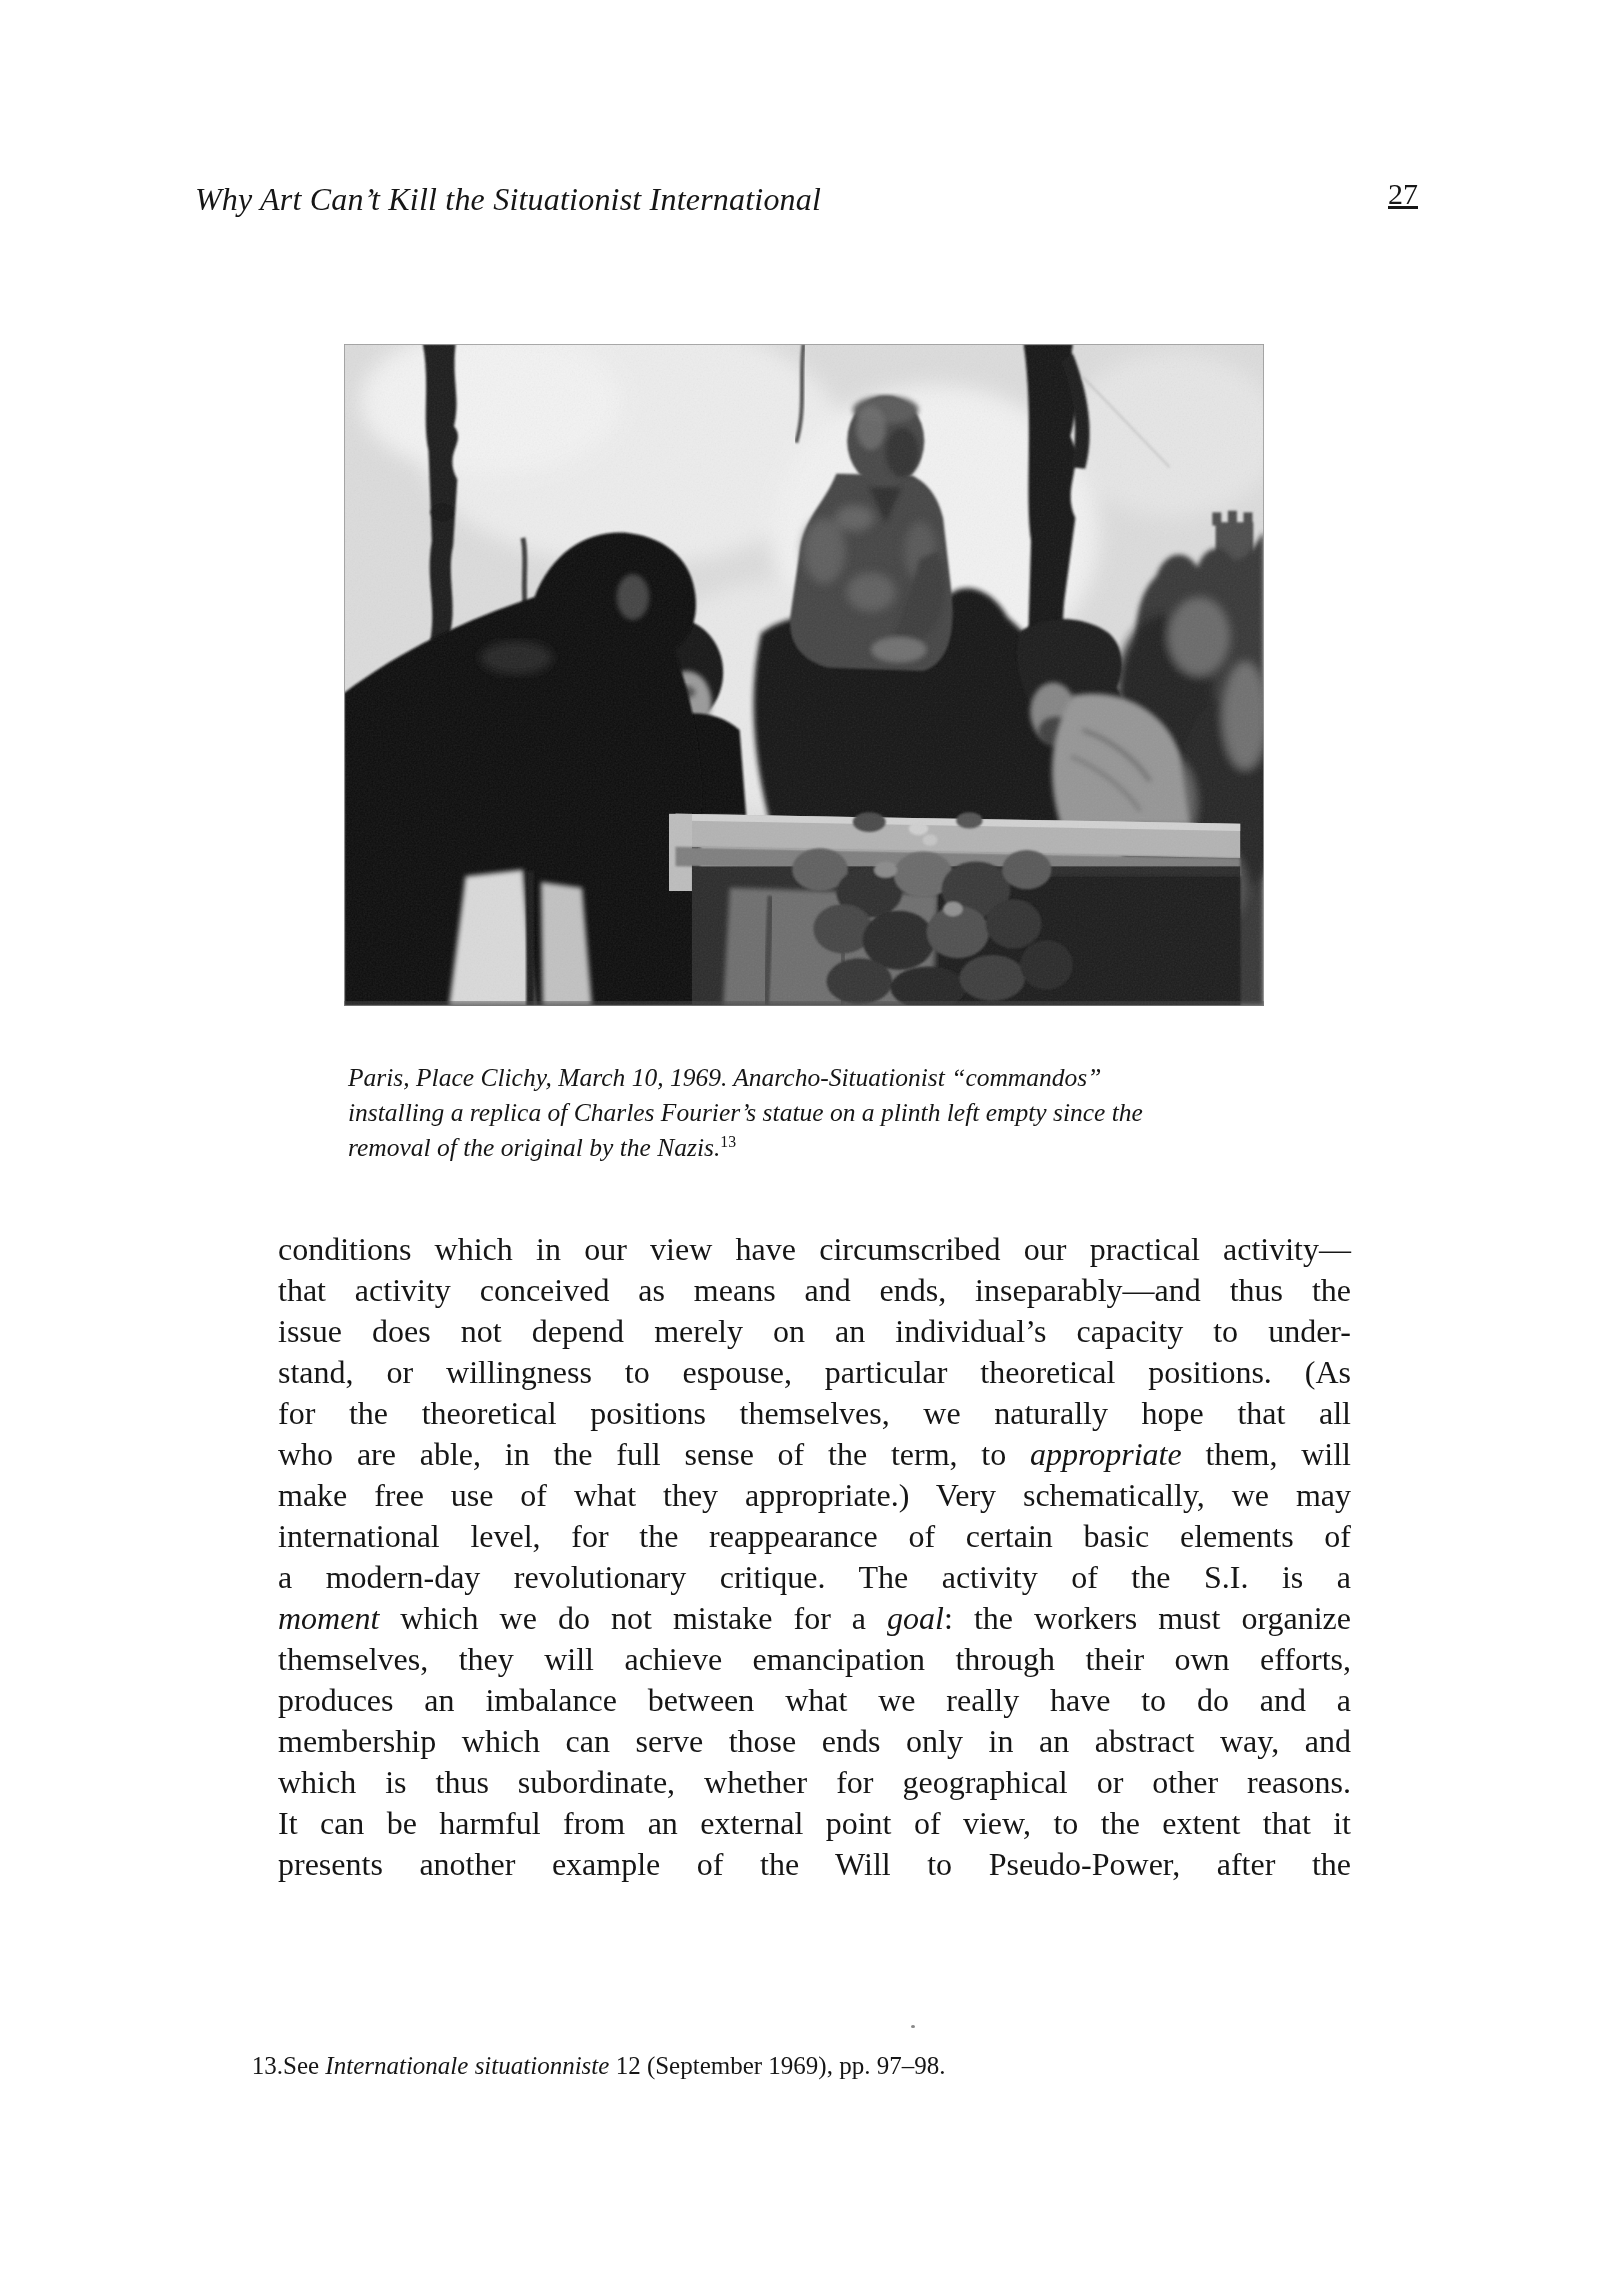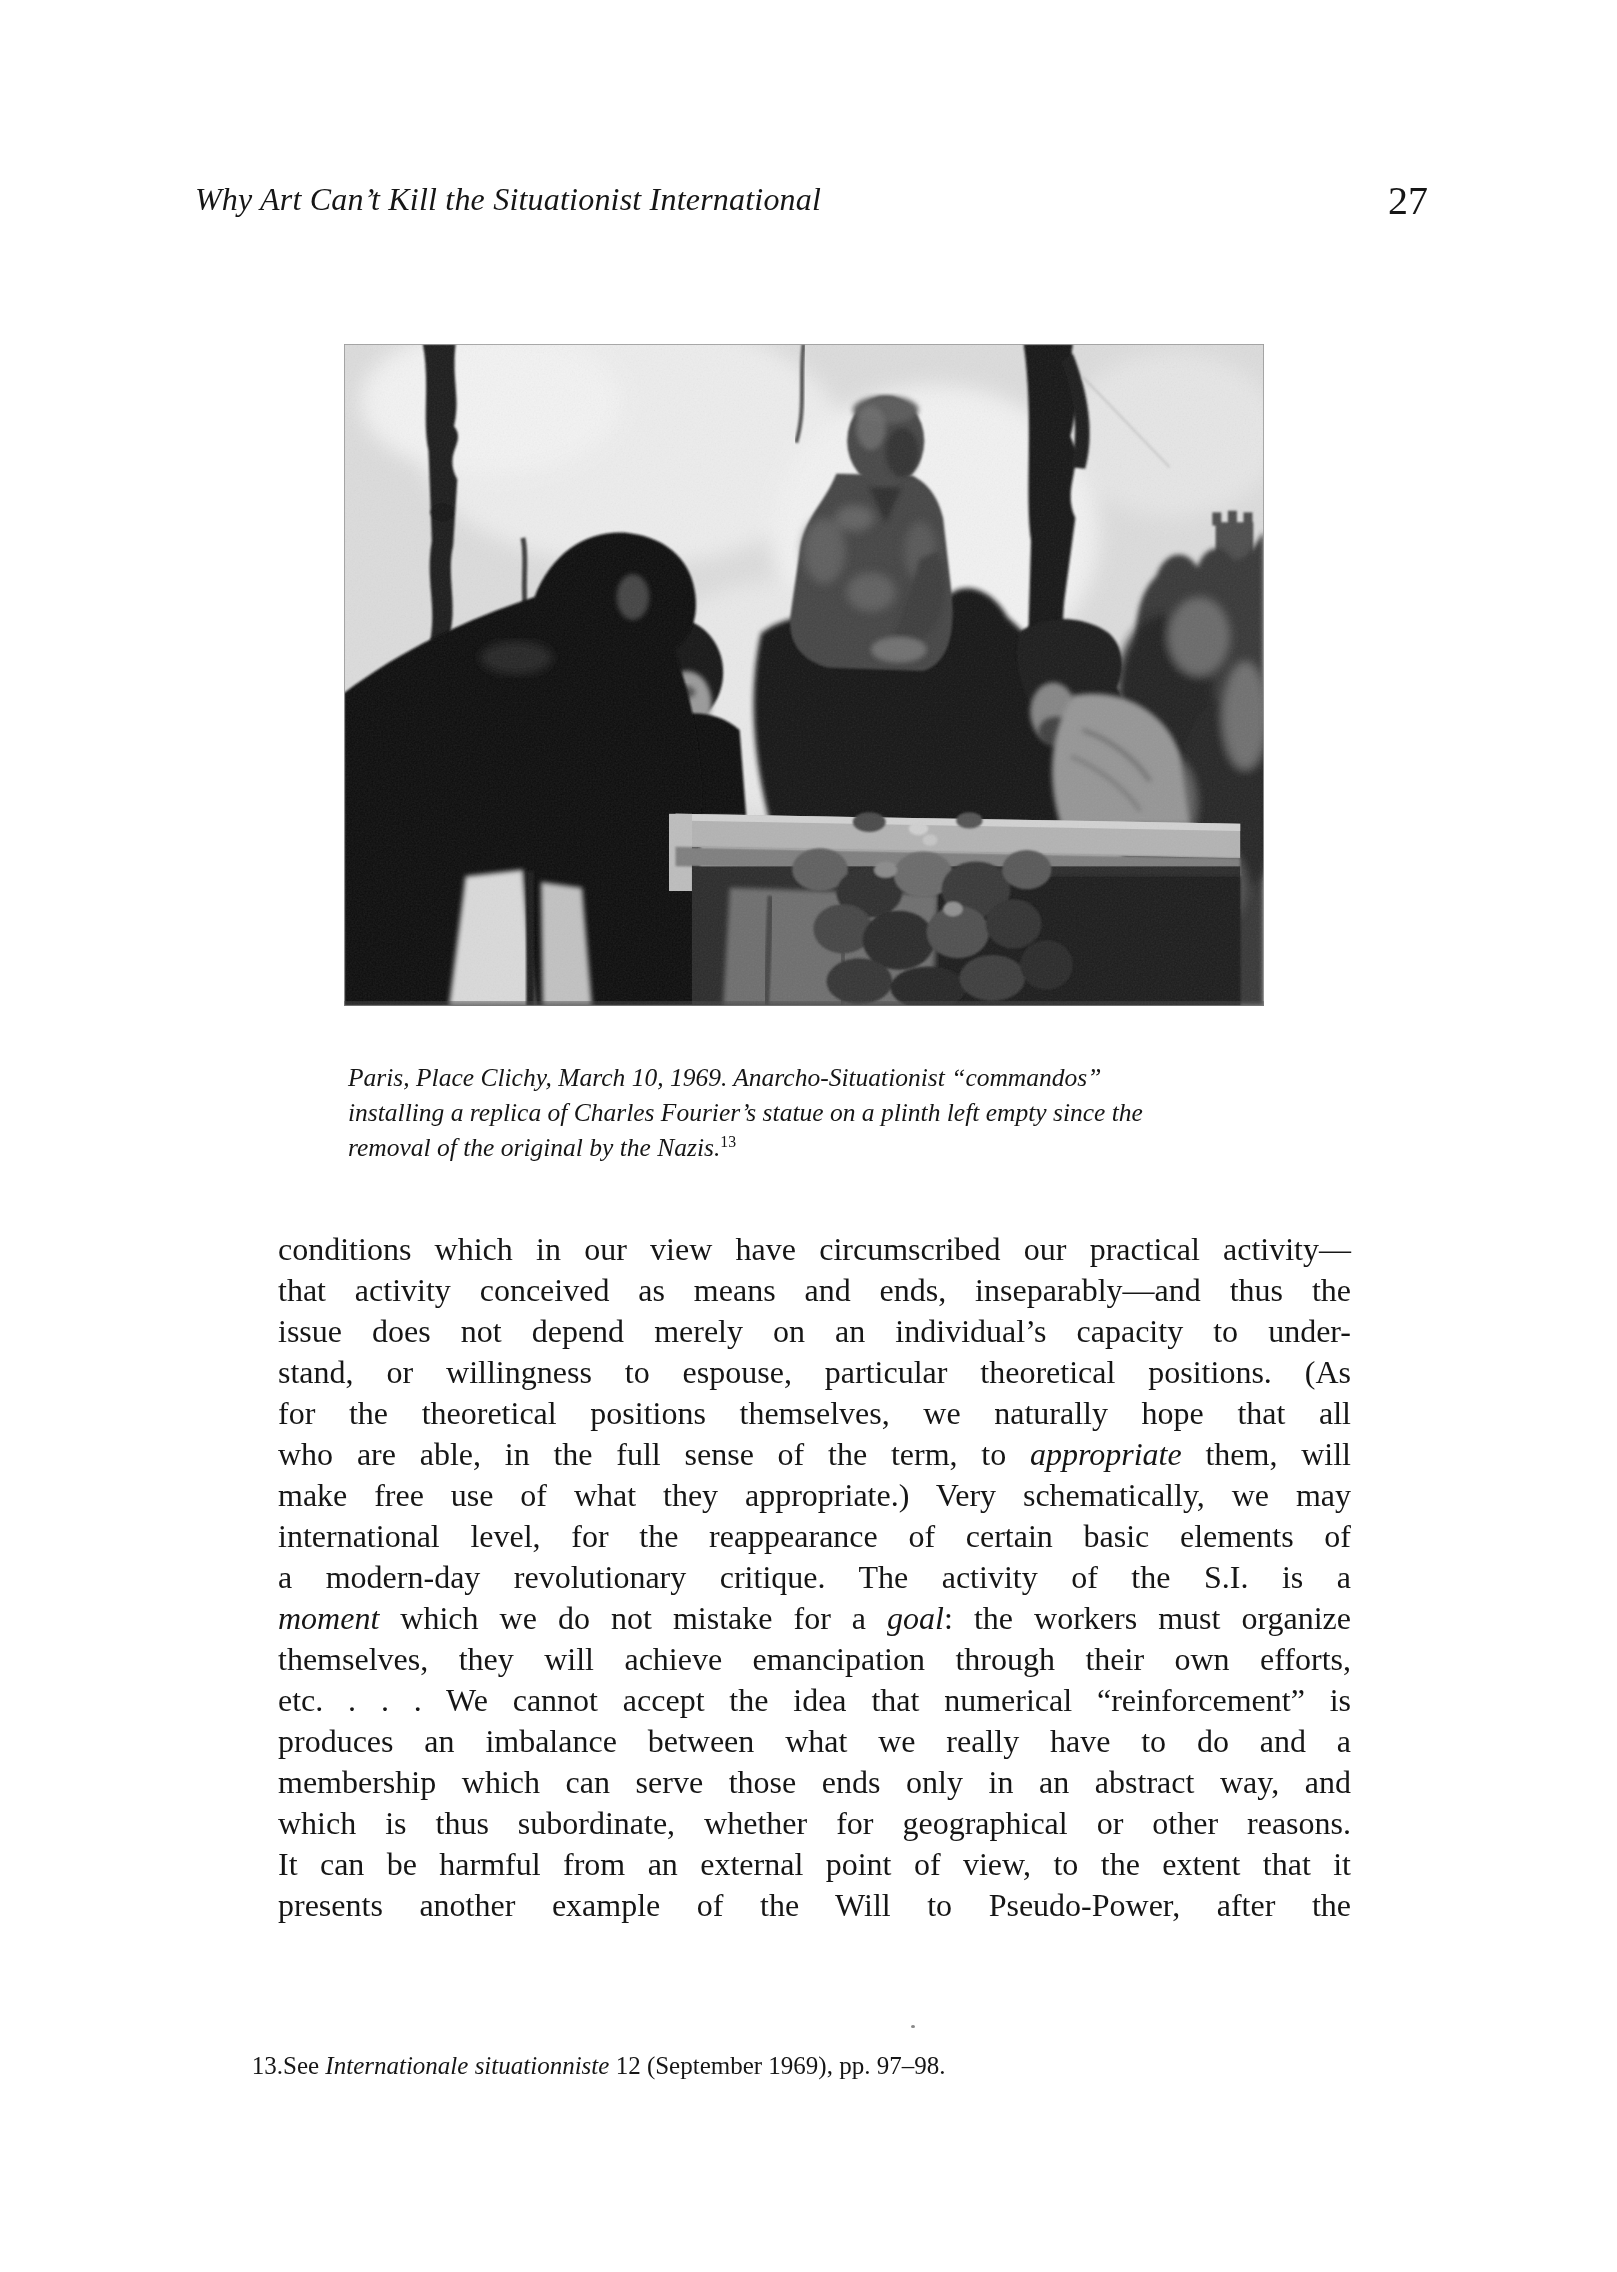--- a/index.html
+++ b/index.html
@@ -4,21 +4,21 @@
 <style>
   html,body{margin:0;padding:0;background:#ffffff;}
   .page{
     position:relative;width:1479px;height:2273px;background:#ffffff;
     font-family:"Liberation Serif","DejaVu Serif",serif;color:#161616;overflow:hidden;
   }
   .header-title{
     position:absolute;left:195px;top:181px;font-style:italic;font-size:32px;
     letter-spacing:0.2px;white-space:nowrap;
   }
-  .page-number{position:absolute;left:1388px;top:177px;font-size:40px;}
+  .page-number{position:absolute;left:1388px;top:177px;font-size:30px;text-decoration:underline;}
   .photo-wrap{
     position:absolute;left:344px;top:344px;width:920px;height:662px;
     background:#dedede;overflow:hidden;
   }
   .photo-wrap svg{position:absolute;left:0;top:0;width:100%;height:100%;display:block;}
   .caption{
     position:absolute;left:348px;top:1060px;width:944px;
     font-style:italic;font-size:25.5px;line-height:35px;
   }
   .caption .sup{font-style:normal;}
@@ -214,21 +214,20 @@
       <div class="line"><span>that activity conceived as means and ends, inseparably—and thus the</span></div>
       <div class="line"><span>issue does not depend merely on an individual’s capacity to under-</span></div>
       <div class="line"><span>stand, or willingness to espouse, particular theoretical positions. (As</span></div>
       <div class="line"><span>for the theoretical positions themselves, we naturally hope that all</span></div>
       <div class="line"><span>who are able, in the full sense of the term, to </span><span class="it">appropriate</span><span> them, will</span></div>
       <div class="line"><span>make free use of what they appropriate.) Very schematically, we may</span></div>
       <div class="line"><span>international level, for the reappearance of certain basic elements of</span></div>
       <div class="line"><span>a modern-day revolutionary critique. The activity of the S.I. is a</span></div>
       <div class="line"><span class="it">moment</span><span> which we do not mistake for a </span><span class="it">goal</span><span>: the workers must organize</span></div>
       <div class="line"><span>themselves, they will achieve emancipation through their own efforts,</span></div>
-      <div class="line"><span>etc. . . . We cannot accept the idea that numerical “reinforcement” is</span></div>
       <div class="line"><span>produces an imbalance between what we really have to do and a</span></div>
       <div class="line"><span>membership which can serve those ends only in an abstract way, and</span></div>
       <div class="line"><span>which is thus subordinate, whether for geographical or other reasons.</span></div>
       <div class="line"><span>It can be harmful from an external point of view, to the extent that it</span></div>
       <div class="line"><span>presents another example of the Will to Pseudo-Power, after the</span></div>
     </div>
 
   <div class="ink-speck"></div>
 
   <div class="footnote">

